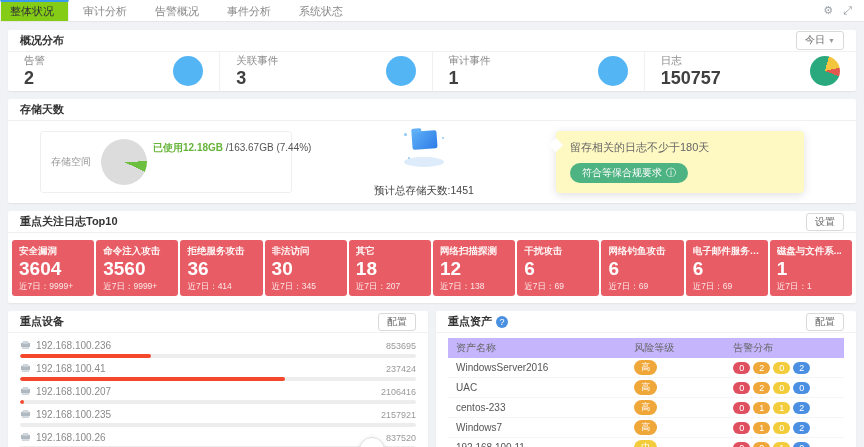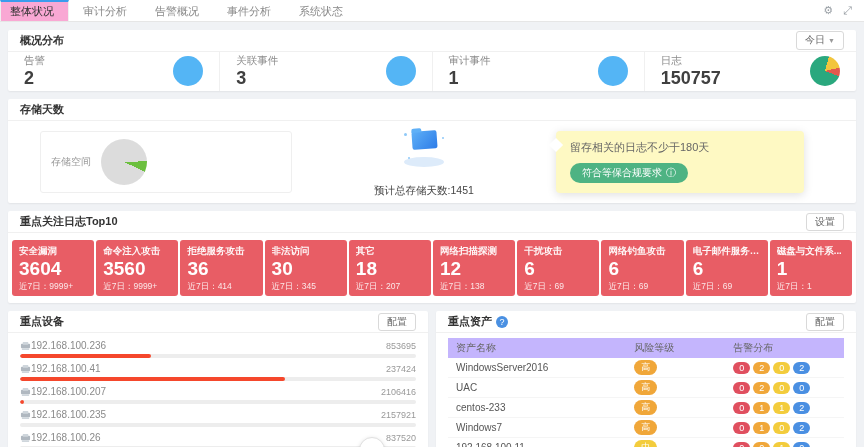--- a/index.html
+++ b/index.html
@@ -4,21 +4,21 @@
 <style>
   * { margin:0; padding:0; box-sizing:border-box; }
   html,body { width:864px; height:447px; overflow:hidden; background:#f0f2f5;
     font-family:"Liberation Sans","DejaVu Sans",sans-serif; position:relative; }
 
   
   .topbar { height:22px; background:#fff; border-bottom:1px solid #e6e6e6;
     display:flex; align-items:stretch; }
   .tab { font-size:11px; color:#8a8a8a; padding:0 14px; line-height:19px;
     border-top:2px solid transparent; cursor:pointer; }
-  .tab.active { color:#333; border-top-color:#3b9ced; background:#f9a8d4;
+  .tab.active { color:#333; border-top-color:#3b9ced; background:#84cc16;
     border-left:1px solid #f0f0f0; border-right:1px solid #f0f0f0;padding-left:9px; }
   .topbar-icons { margin-left:auto; display:flex; align-items:center; gap:10px;
     padding-right:12px; color:#9aa0a6; font-size:11px; }
   .topbar-icons span { cursor:pointer; }
 
   
   .page { padding:8px; }
   .card { background:#fff; border-radius:2px; box-shadow:0 1px 2px rgba(0,0,0,.06);
     margin-bottom:8px; }
   .card-head { display:flex; align-items:center; justify-content:space-between;
@@ -83,21 +83,21 @@
   .log-value { font-size:19px; font-weight:bold; line-height:1.2; }
   .log-recent { font-size:8.5px; opacity:.85; white-space:nowrap; }
 
   
   .bottom-row { display:flex; gap:8px; }
   .half { flex:1; margin-bottom:0; }
 
   .dev-body { padding:3px 12px 6px; }
   .dev-row { padding:4px 0 1px; }
   .dev-top { display:flex; justify-content:space-between; align-items:center; }
-  .dev-ip { font-size:10px; color:#8a8a8a; display:flex; align-items:center; }
+  .dev-ip { font-size:10px; color:#8a8a8a; display:flex; align-items:flex-start; gap:5px; }
   .dev-val { font-size:9px; color:#999; }
   .dev-track { height:4px; background:#ededed; border-radius:2px; margin-top:3px; overflow:hidden; }
   .dev-fill { height:100%; background:#f5472c; border-radius:2px; width:0; }
 
   .asset-body { padding:5px 12px 4px; }
   table { width:100%; border-collapse:collapse; font-size:10px; }
   th { background:#c4b5fd; color:#666; font-weight:normal; text-align:left; padding:3px 8px; }
   td { padding:2px 8px; border-bottom:1px solid #f5f5f5; color:#555; height:17px; }
   .risk-pill { display:inline-block; min-width:14px; text-align:center; padding:1px 7px;
     border-radius:9px; color:#fff; font-size:9px; }
@@ -168,20 +168,23 @@
   </section>
 
   <section class="card">
     <div class="card-head">
       <span class="card-title">存储天数</span>
     </div>
     <div class="storage-body">
       <div class="storage-box">
         <span class="sp-label">存储空间</span>
         <div class="sp-pie"></div>
+        <div class="sp-usage">
+          <span class="sp-used">已使用12.18GB</span><span class="sp-total"> /163.67GB (7.44%)</span>
+        </div>
       </div>
       <div class="folder-block">
         <div class="folder-art">
           <div class="folder-shadow"></div>
             <div class="folder"></div>
           <div class="spark s1"></div>
             <div class="spark s2"></div>
             <div class="spark s3"></div>
         </div>
         <div class="folder-caption">预计总存储天数:1451</div>

